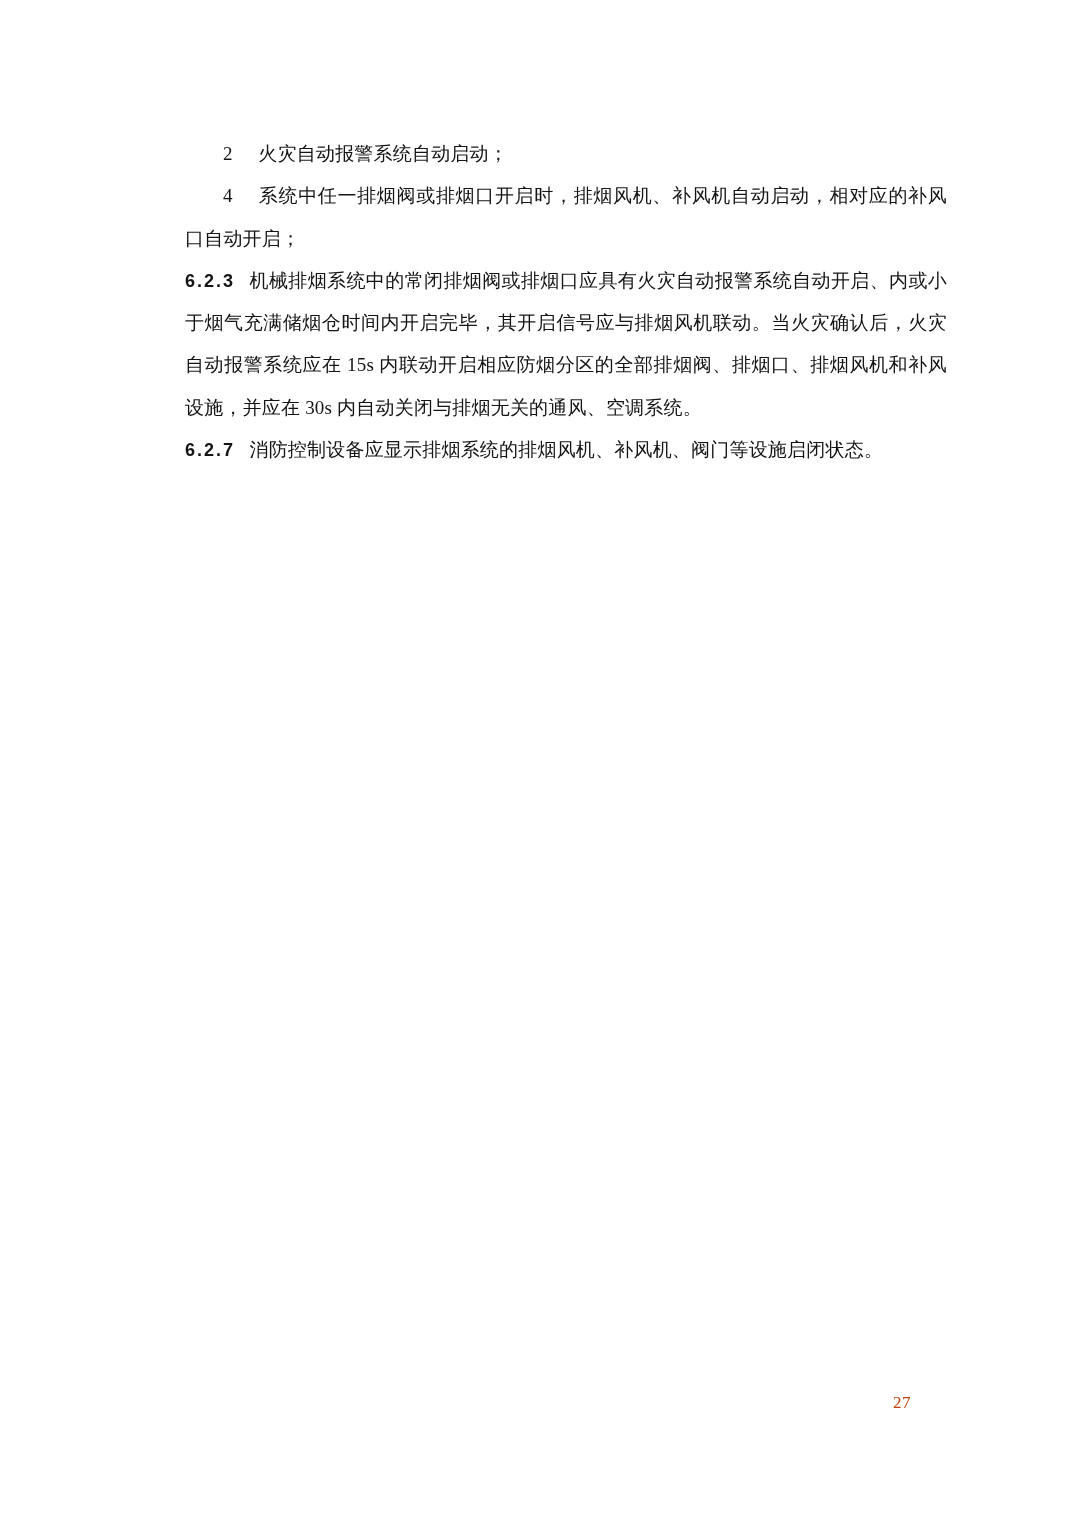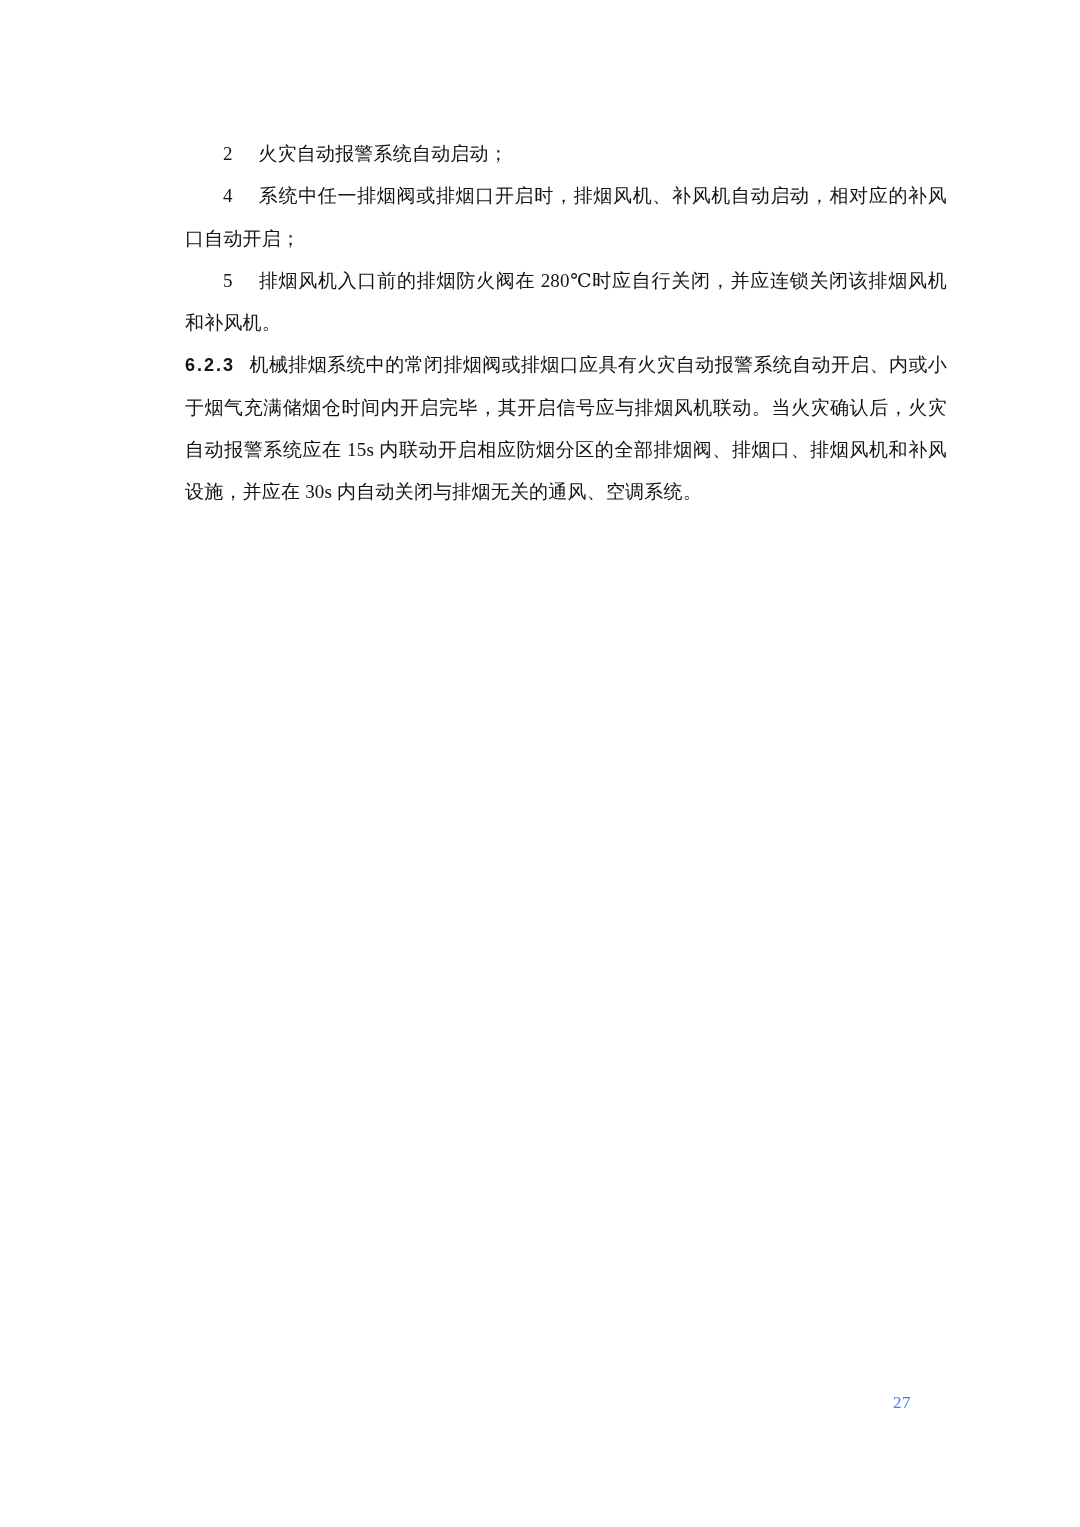--- a/index.html
+++ b/index.html
@@ -45,39 +45,39 @@
     font-size: 18px;
     letter-spacing: 2px;
     margin-right: 0.8em;
   }
   .page-number {
     position: absolute;
     left: 893px;
     top: 1393px;
     font-size: 17px;
     font-family: "Liberation Serif", "DejaVu Serif", serif;
-    color: #3b82f6;
+    color: #c2410c;
     letter-spacing: 0.5px;
   }
 </style>
 </head>
 <body>
 
 <div class="page">
   <div class="content">
 
     <p class="list-item"><span class="list-num">2</span><span>火灾自动报警系统自动启动；</span></p>
 
 
     <p class="list-item"><span class="list-num">4</span><span>系统中任一排烟阀或排烟口开启时，排烟风机、补风机自动启动，相对应的补风口自动开启；</span></p>
 
-    <p class="list-item"><span class="list-num">5</span><span>排烟风机入口前的排烟防火阀在 280℃时应自行关闭，并应连锁关闭该排烟风机和补风机。</span></p>
 
     <p class="section"><span class="section-num">6.2.3</span><span>机械排烟系统中的常闭排烟阀或排烟口应具有火灾自动报警系统自动开启、内或小于烟气充满储烟仓时间内开启完毕，其开启信号应与排烟风机联动。当火灾确认后，火灾自动报警系统应在 15s 内联动开启相应防烟分区的全部排烟阀、排烟口、排烟风机和补风设施，并应在 30s 内自动关闭与排烟无关的通风、空调系统。</span></p>
 
 
 
 
+    <p class="section"><span class="section-num">6.2.7</span><span>消防控制设备应显示排烟系统的排烟风机、补风机、阀门等设施启闭状态。</span></p>
 
   </div>
 
   <div class="page-number">27</div>
 </div>
 
 </body></html>

